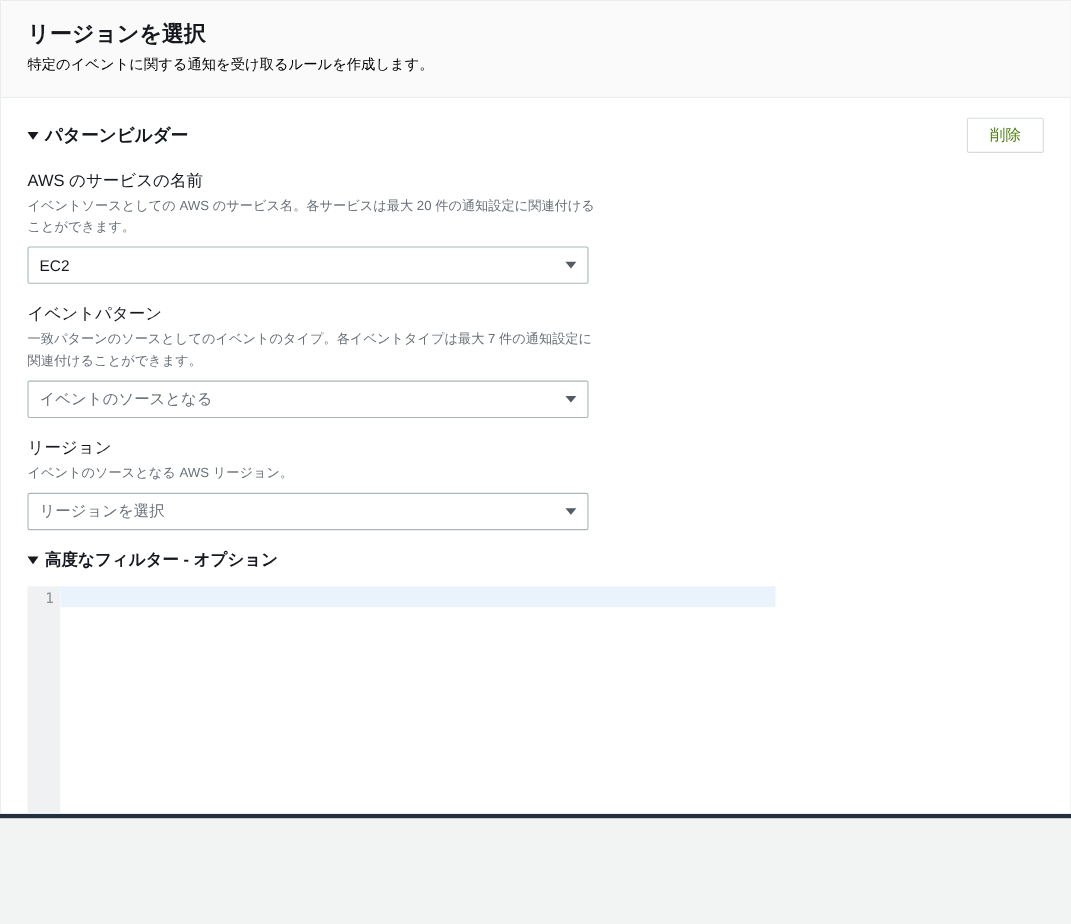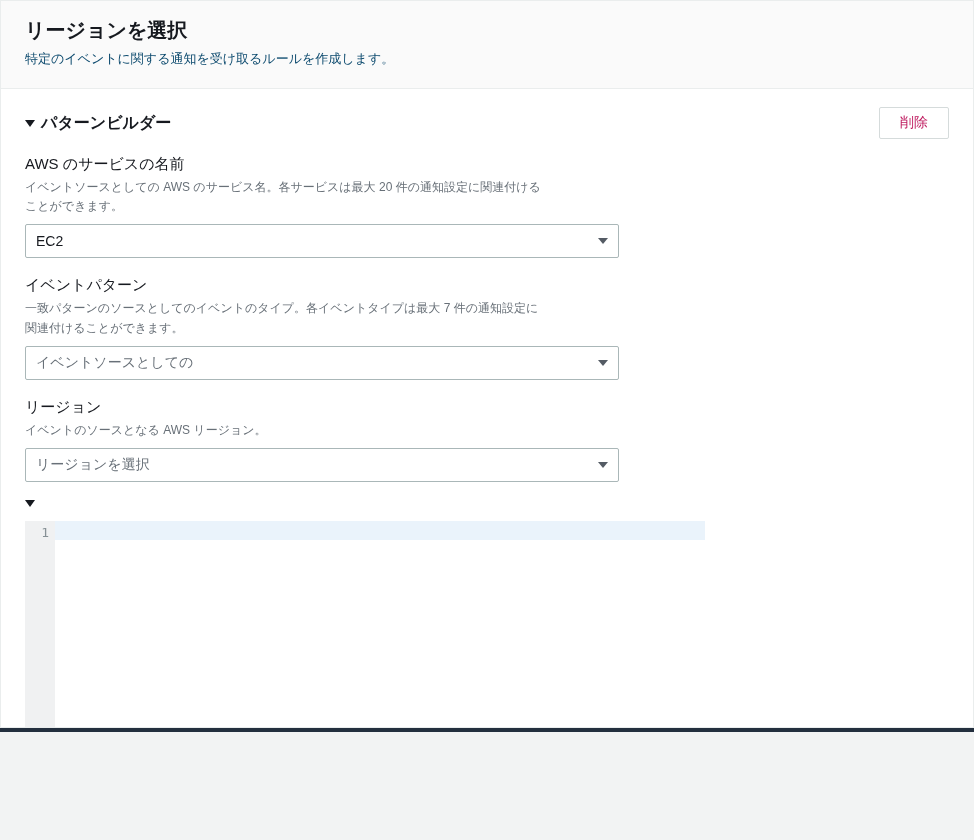--- a/index.html
+++ b/index.html
@@ -21,21 +21,21 @@
     background: #fafafa;
   }
   .card-header h1 {
     font-size: 20px;
     font-weight: 700;
     color: #16191f;
     margin-bottom: 6px;
   }
   .card-header p {
     font-size: 13px;
-    color: #0c4a6e;
+    color: #000000;
   }
   .card-body {
     padding: 18px 24px 0 24px;
   }
   .section-header {
     display: flex;
     align-items: center;
     justify-content: space-between;
     margin-bottom: 16px;
     gap: 32px;
@@ -53,21 +53,21 @@
     width: 0;
     height: 0;
     border-left: 5px solid transparent;
     border-right: 5px solid transparent;
     border-top: 7px solid #16191f;
     display: inline-block;
   }
   .btn-delete {
     border: 1px solid #d5dbdb;
     background: #fff;
-    color: #be185d;
+    color: #4d7c0f;
     padding: 6px 20px;
     font-size: 14px;
     cursor: pointer;
     border-radius: 2px;
   }
   .field-group { margin-bottom: 18px; }
   .field-label {
     font-size: 15px;
     color: #16191f;
     margin-bottom: 4px;
@@ -75,21 +75,21 @@
   }
   .field-desc {
     font-size: 12px;
     color: #687078;
     line-height: 1.6;
     margin-bottom: 8px;
     max-width: 520px;
   }
   .select-box {
     position: relative;
-    width: 594px;
+    width: 510px;
     border: 1px solid #aab7b8;
     border-radius: 2px;
     background: #fff;
     height: 34px;
     display: flex;
     align-items: center;
     padding: 0 32px 0 10px;
     cursor: pointer;
     font-size: 14px;
     color: #16191f;
@@ -187,36 +187,37 @@
       <div class="select-box">
         <span>EC2</span>
         <span class="select-caret"></span>
       </div>
     </div>
 
     <div class="field-group">
       <label class="field-label">イベントパターン</label>
       <div class="field-desc">一致パターンのソースとしてのイベントのタイプ。各イベントタイプは最大 7 件の通知設定に関連付けることができます。</div>
       <div class="select-box">
-        <span class="placeholder">イベントソースとしての</span>
+        <span class="placeholder">イベントのソースとなる</span>
         <span class="select-caret"></span>
       </div>
     </div>
 
     <div class="field-group">
       <label class="field-label">リージョン</label>
       <div class="field-desc">イベントのソースとなる AWS リージョン。</div>
       <div class="select-box">
         <span class="placeholder">リージョンを選択</span>
         <span class="select-caret"></span>
       </div>
     </div>
 
     <div class="adv-filter-title">
       <span class="caret-down-filled"></span>
+      <span>高度なフィルター - オプション</span>
     </div>
 
 
     <div class="editor">
       <div class="gutter">
         <div>1</div>
       </div>
       <div class="editor-body">
         <div class="editor-line-active"></div>
       </div>

